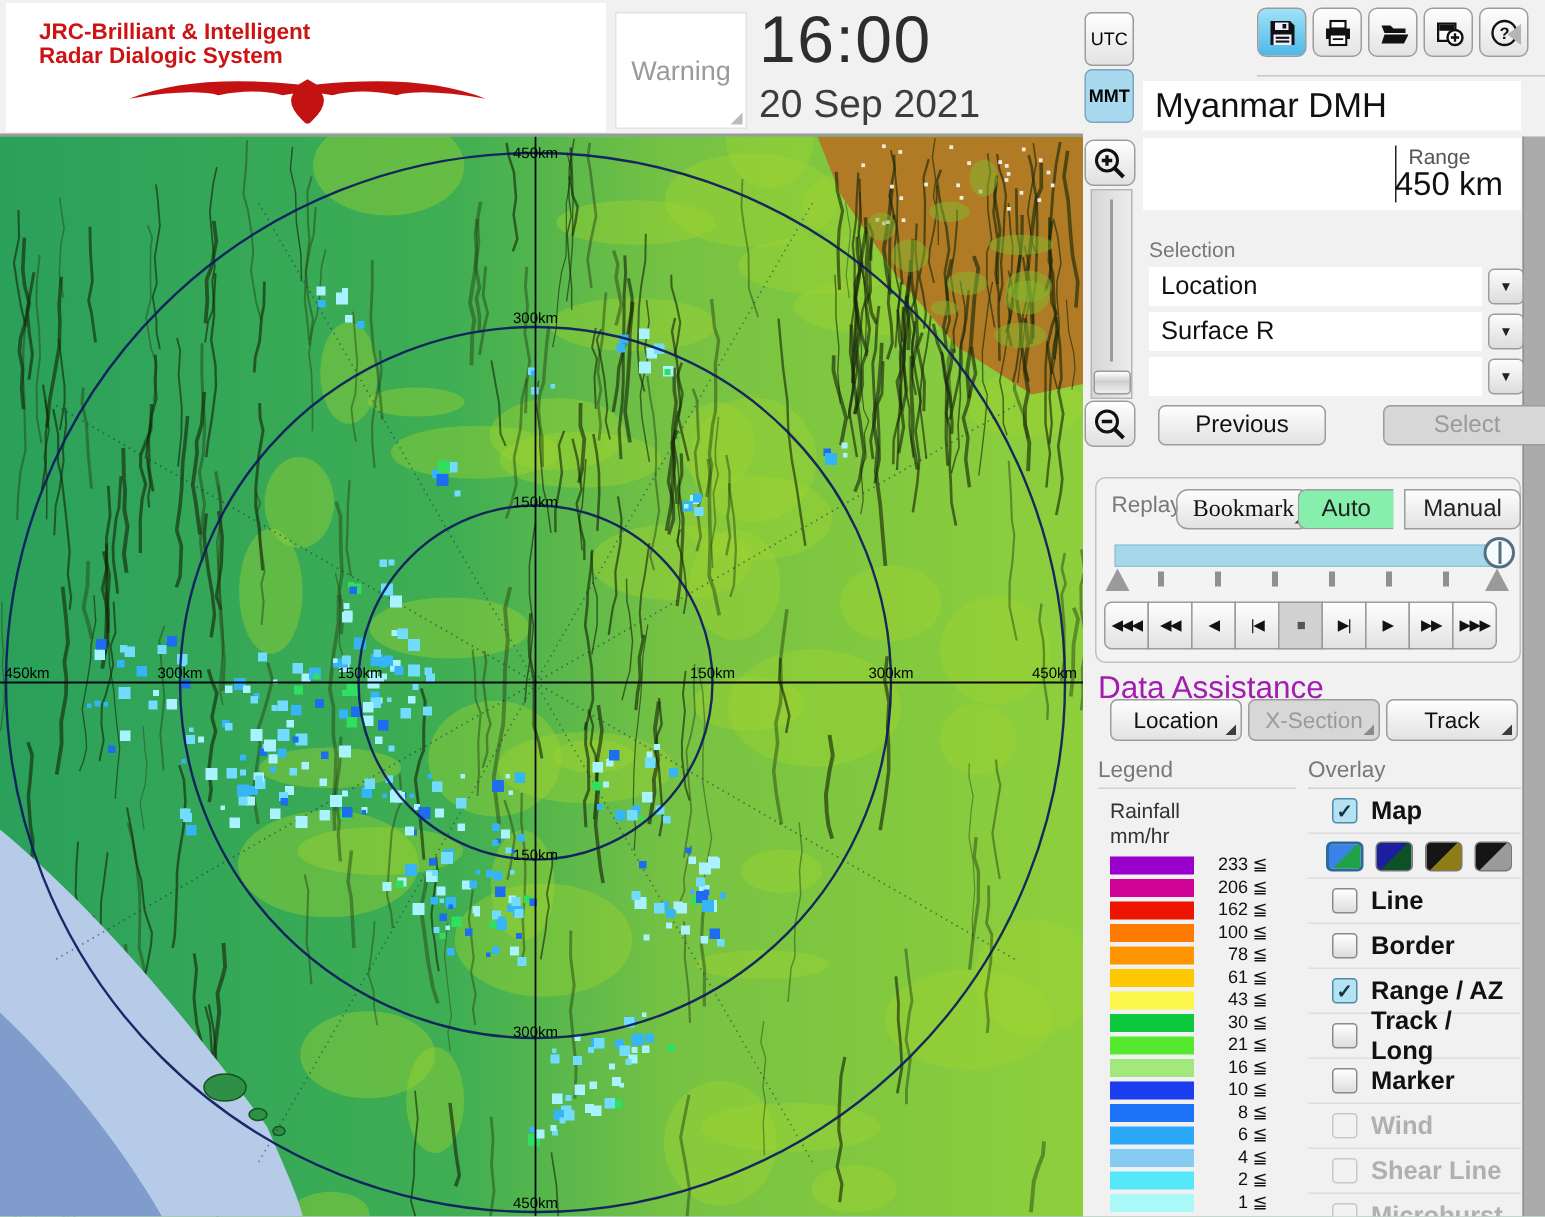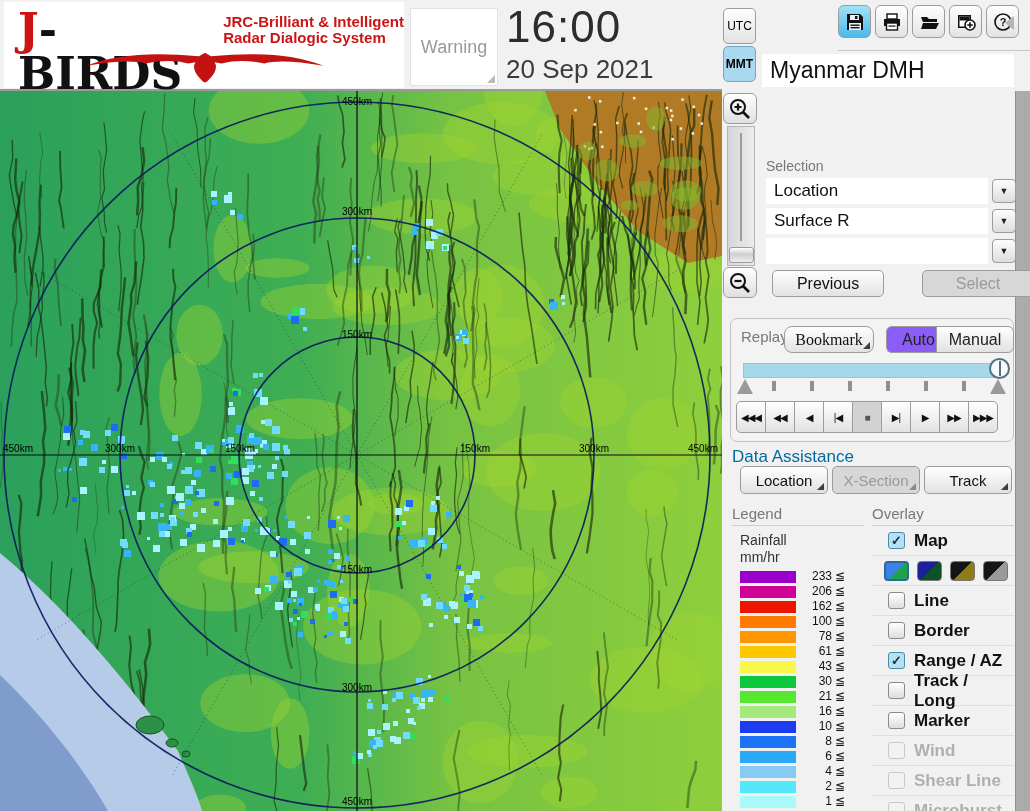--- a/index.html
+++ b/index.html
@@ -55,38 +55,38 @@
   .btn-select{left:200px;top:270px;width:112px;height:27px;}
   .menu-tri{position:absolute;right:3px;bottom:3px;width:0;height:0;
             border-left:7px solid transparent;border-bottom:7px solid #3c3c3c;}
   .menu-tri.dim{border-bottom-color:#8a8a8a;}
   
   .replay-box{position:absolute;left:8px;top:318px;width:282px;height:122px;border:1px solid #c2c2c2;border-radius:7px;background:#f3f3f3;}
   .replay-label{position:absolute;left:10px;top:9px;font-size:15px;color:#787878;}
   .btn-bookmark{left:53px;top:7px;width:90px;height:27px;border-radius:8px;font-family:Liberation Serif, serif;}
   .seg{position:absolute;top:7px;height:27px;border:1px solid #9c9c9c;box-sizing:border-box;
        font-size:16px;display:flex;align-items:center;justify-content:center;cursor:pointer;}
-  .seg-auto{left:155px;width:64px;background:#8b5cf6;border-radius:6px 0 0 6px;border-right:none;}
+  .seg-auto{left:134px;width:64px;background:#86efac;border-radius:6px 0 0 6px;border-right:none;}
   .seg-manual{left:205px;width:78px;background:linear-gradient(#fefefe,#e2e2e2);border-radius:0 6px 6px 0;}
   .slider-track{position:absolute;left:12px;top:44px;width:258px;height:13px;background:#a5d9ea;border:1px solid #94c4d6;}
   .slider-handle{position:absolute;left:258px;top:39px;width:21px;height:21px;border:2px solid #54707e;border-radius:50%;
                  background:#f6fbfd;box-sizing:border-box;cursor:pointer;}
   .slider-handle:after{content:"";position:absolute;left:8px;top:1px;bottom:1px;width:2px;background:#54707e;}
   .tri-mark{position:absolute;top:60px;width:0;height:0;border-left:8px solid transparent;border-right:8px solid transparent;
             border-bottom:15px solid #9a9a9a;}
   .tick{position:absolute;top:62px;width:4px;height:10px;background:#909090;}
   .playback{position:absolute;left:5px;top:82px;display:flex;}
   .pb-btn{width:30px;height:32px;border:1px solid #9c9c9c;background:linear-gradient(#fefefe,#e2e2e2);
           font-size:10px;letter-spacing:-1px;color:#111;display:flex;align-items:center;justify-content:center;
           cursor:pointer;padding:0;margin-right:-1px;}
   .pb-btn:first-child{border-radius:5px 0 0 5px;}
   .pb-btn:last-child{border-radius:0 5px 5px 0;}
   .pb-btn.pressed{background:#d2d2d2;color:#555;}
   
-  .da-label{position:absolute;left:10px;top:447px;font-size:17px;color:#0369a1;}
+  .da-label{position:absolute;left:10px;top:447px;font-size:21px;color:#a21caf;}
   .da-btn{top:466px;width:88px;height:28px;font-size:15px;}
   
   .legend{position:absolute;left:10px;top:505px;width:132px;}
   .panel-title{font-size:15px;color:#787878;border-bottom:1px solid #d0d0d0;padding-bottom:3px;}
   .legend-unit{margin:6px 0 2px 8px;font-size:14px;color:#333;line-height:17px;}
   .lg-row{display:flex;align-items:flex-end;height:15px;}
   .lg-swatch{width:56px;height:12px;margin-left:8px;}
   .lg-val{width:36px;text-align:right;font-size:12px;color:#111;}
   .lg-suf{margin-left:3px;font-size:12px;color:#111;}
   
@@ -114,21 +114,20 @@
   .map-area{position:absolute;left:0;top:91px;width:722px;height:720px;background:#2ba25c;}
 </style>
 </head>
 <body>
 
 <div class="app">
 
   <div class="header-left">
     <div class="logo">
       <div class="logo-row">
-        <span class="logo-main"><span class="logo-j">J</span><span>-BIRDS</span></span>
         <span class="logo-sub"><span>JRC-Brilliant &amp; Intelligent</span><br><span>Radar  Dialogic  System</span></span>
       </div>
       <svg class="eagle" width="378" height="38" viewBox="0 0 400 64">
         <path fill="#c41212" d="M0,30 Q70,2 190,14 L200,8 L210,14 Q330,2 400,30 Q330,18 300,26 Q260,18 228,26 L216,24 Q224,36 206,54 Q200,62 194,54 Q176,36 184,24 L172,26 Q140,18 100,26 Q70,18 0,30 Z"></path>
       </svg>
     </div>
     <div class="warning-box">
       <span>Warning</span>
       <span class="corner-tri light"></span>
     </div>
@@ -918,20 +917,25 @@
         <svg width="20" height="20" viewBox="0 0 20 20">
             <circle cx="10" cy="10" r="8" fill="none" stroke="#111" stroke-width="1.6"></circle>
             <text x="10" y="14" font-size="11" font-family="Liberation Sans,sans-serif" font-weight="bold" text-anchor="middle" fill="#111">?</text>
           </svg>
       </button>
       <div class="toolbar-sep"></div>
     </div>
     <div class="collapse-arrow"></div>
 
     <div class="station-name">Myanmar DMH</div>
+    <div class="range-box">
+      <div class="range-div"></div>
+      <div class="range-label">Range</div>
+      <div class="range-value">450 km</div>
+    </div>
 
     <div class="sel-label">Selection</div>
     <div class="dd" style="top:178px">
       <div class="dd-field">Location</div>
       <button class="dd-btn">▼</button>
     </div>
     <div class="dd" style="top:208px">
       <div class="dd-field">Surface R</div>
       <button class="dd-btn">▼</button>
     </div>

